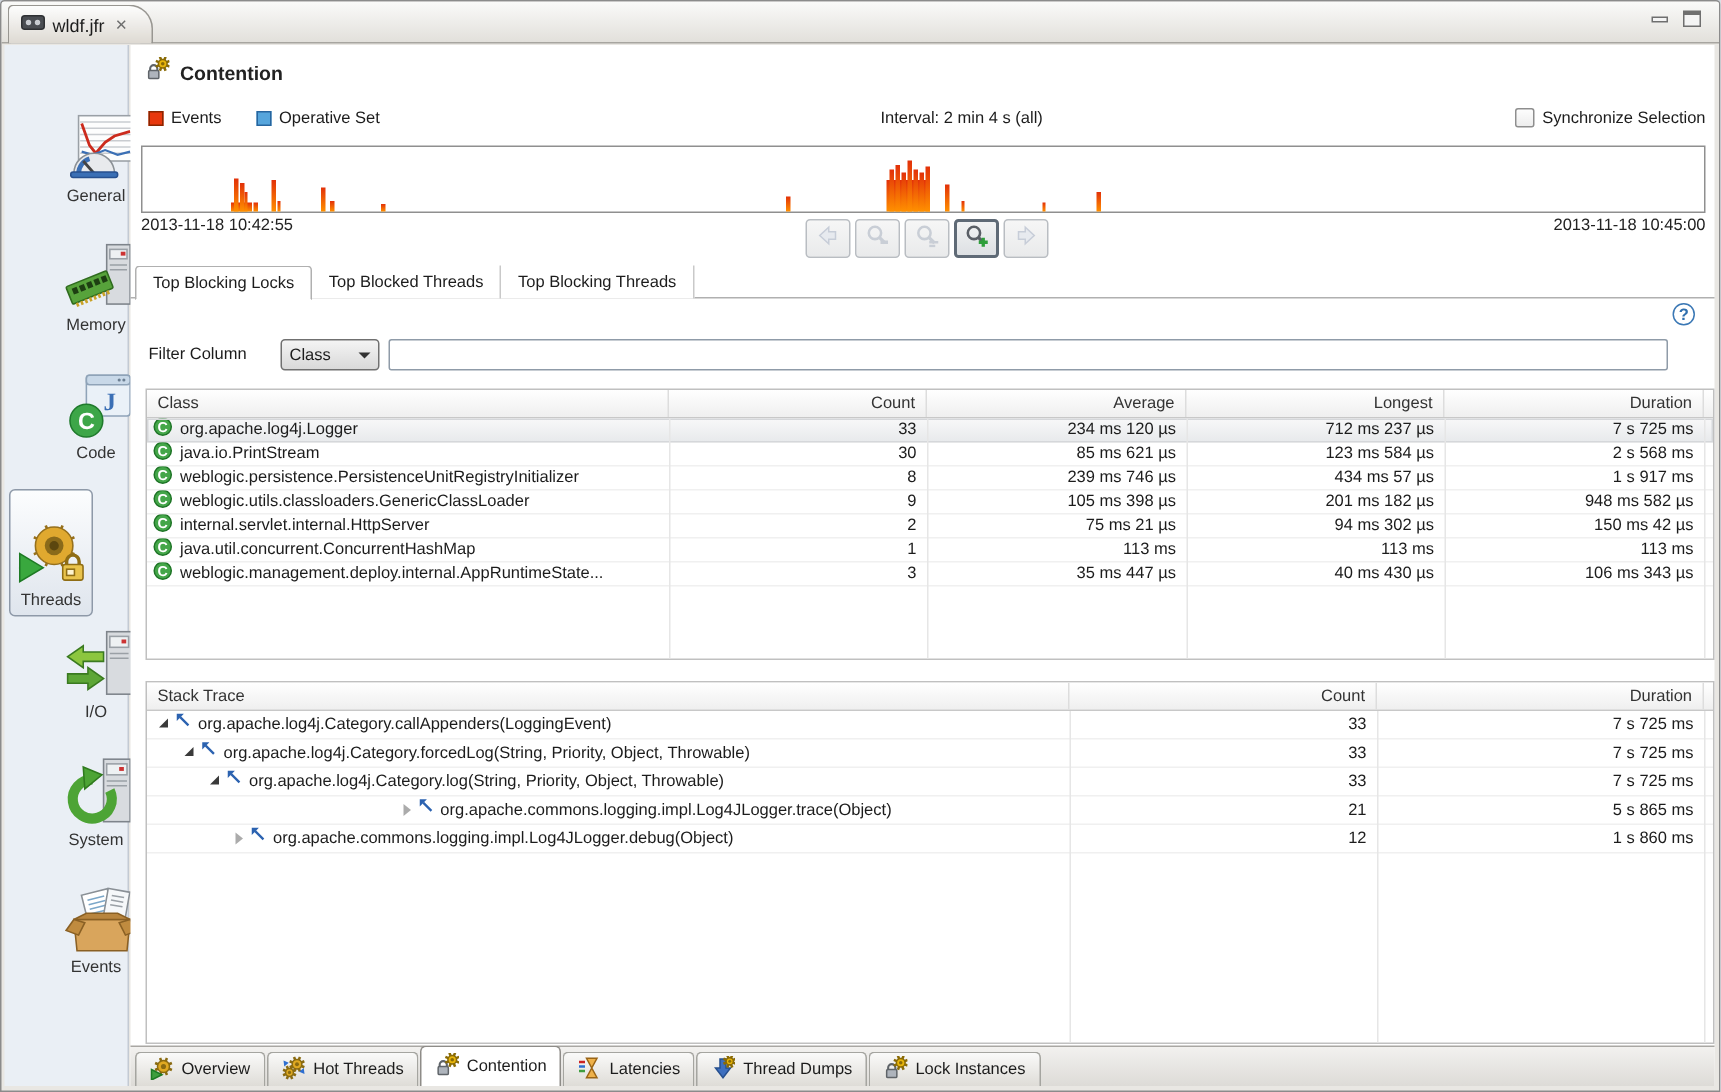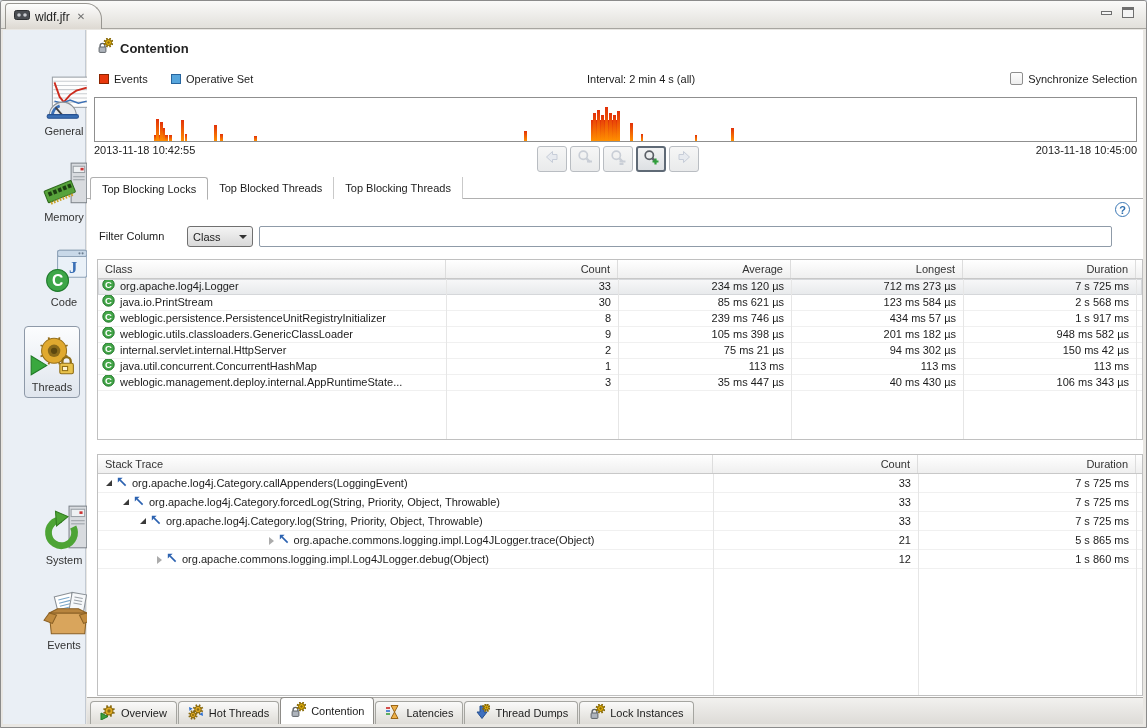--- a/index.html
+++ b/index.html
@@ -14,22 +14,22 @@
     border:1px solid #989691;border-bottom:none;border-radius:4px 16px 0 0;font-size:12px;}
   .etab-close{color:#6e6e6e;font-size:10px;margin-left:2px;cursor:pointer;}
   .winbtns{position:absolute;right:12px;top:6px;display:flex;gap:10px;align-items:center;}
   .btn-min{width:11px;height:4px;border:1px solid #6f6f6f;background:#f4f4f4;}
   .btn-max{width:12px;height:11px;border:1px solid #6f6f6f;border-top:3px solid #6f6f6f;background:#f4f4f4;}
   
   .sidebar{position:absolute;left:2px;top:29px;width:83px;bottom:3px;background:#eaeff5;border-right:1px solid #c3cad3;}
   .sb-item{position:absolute;left:0;width:82px;text-align:center;cursor:pointer;padding-left:40px;}
   .sb-item .ic{width:50px;height:50px;margin:0 auto;}
   .sb-item .lbl{font-size:11px;color:#333;margin-top:1px;}
-  .sb-item.selected{left:21px;width:56px;border:1px solid #8e99a8;border-radius:4px;
-    background:linear-gradient(#fcfdfe,#dfe5ed);padding:3px 0 4px 0;}
+  .sb-item.selected{left:3px;width:56px;border:1px solid #8e99a8;border-radius:4px;
+    background:linear-gradient(#fcfdfe,#dfe5ed);padding:16px 0 4px 0;}
   
   .content{position:absolute;left:86px;top:29px;right:3px;bottom:3px;background:#fff;}
   .page-header{position:absolute;left:10px;top:8px;height:20px;display:flex;align-items:center;gap:7px;}
   .ph-title{font-size:13px;font-weight:bold;color:#222;}
   .legend-row{position:absolute;left:0;right:0;top:42px;height:16px;font-size:11px;}
   .swatch{position:absolute;width:10px;height:10px;top:2px;}
   .swatch.events{left:12px;background:#e8380d;border:1px solid #8b2500;}
   .swatch.opset{left:84px;background:#56a5dc;border:1px solid #27659e;}
   .leg-label{position:absolute;top:1px;}
   .leg-label.events{left:27px;} .leg-label.opset{left:99px;}
@@ -187,20 +187,32 @@
             <circle cx="26" cy="20" r="12" fill="#e0a92f" stroke="#96701c"></circle>
    <circle cx="26" cy="20" r="6" fill="#8a6a1a"></circle>
             <circle cx="26" cy="20" r="3" fill="#5c470f"></circle>
    <polygon points="4,25 4,43 19,34" fill="#39a83e" stroke="#1e7a24"></polygon>
    <path d="M34 32 v-2 a4 4 0 0 1 8 0 v2" fill="none" stroke="#8f6d14" stroke-width="2.2"></path>
    <rect x="31.5" y="32" width="13" height="10" rx="1.5" fill="#e9c34c" stroke="#8f6d14"></rect>
    <rect x="34" y="35" width="5" height="4" fill="#fdf3cf" stroke="#8f6d14"></rect>
           </svg></div>
         <div class="lbl">Threads</div>
       </div>
+      <div class="sb-item" style="top: 388px;">
+        <div class="ic"><svg width="50" height="50" viewBox="0 0 48 48">
+   <rect x="27" y="3" width="16" height="40" fill="#d8dbdf" stroke="#7e848b"></rect>
+   <rect x="29" y="6" width="12" height="7" fill="#eef1f3" stroke="#9aa0a6"></rect>
+   <rect x="36.5" y="8" width="3" height="2.5" fill="#c33"></rect>
+   <line x1="29" y1="17" x2="41" y2="17" stroke="#9aa0a6"></line>
+            <line x1="29" y1="20" x2="41" y2="20" stroke="#9aa0a6"></line>
+   <path d="M2 19 l10 -7 v4 h13 v6 h-13 v4 Z" fill="#8cc63f" stroke="#3a7a20"></path>
+   <path d="M25 33 l-10 7 v-4 H2 v-6 h13 v-4 Z" fill="#5da636" stroke="#3a7a20"></path>
+          </svg></div>
+        <div class="lbl">I/O</div>
+      </div>
       <div class="sb-item" style="top: 473px;">
         <div class="ic"><svg width="50" height="50" viewBox="0 0 48 48">
    <rect x="25" y="3" width="17" height="40" fill="#d8dbdf" stroke="#7e848b"></rect>
    <rect x="27" y="6" width="13" height="7" fill="#eef1f3" stroke="#9aa0a6"></rect>
    <rect x="35" y="8" width="3" height="2.5" fill="#c33"></rect>
    <line x1="27" y1="17" x2="40" y2="17" stroke="#9aa0a6"></line>
             <line x1="27" y1="20" x2="40" y2="20" stroke="#9aa0a6"></line>
    <path d="M18 16 a12.5 12.5 0 1 0 11 7" fill="none" stroke="#4da435" stroke-width="6.5"></path>
    <polygon points="12,8 24,13 13,22" fill="#4da435" stroke="#2f7a1e"></polygon>
           </svg></div>
@@ -367,21 +379,21 @@
         <div class="trow sel" style="grid-template-columns: 348px 172px 173px 172px 173px 1fr;">
           <div class="tc cell-class">
             <span><svg width="13" height="13" viewBox="0 0 13 13">
                 <circle cx="6.5" cy="6.5" r="5.7" fill="#44a649" stroke="#1e7426"></circle>
                 <text x="6.5" y="9.7" text-anchor="middle" font-size="9.5" font-weight="bold" fill="#fff" font-family="Liberation Sans">C</text>
               </svg></span>
             <span>org.apache.log4j.Logger</span>
           </div>
           <div class="tc r">33</div>
           <div class="tc r">234 ms 120 µs</div>
-          <div class="tc r">712 ms 273 µs</div>
+          <div class="tc r">712 ms 237 µs</div>
           <div class="tc r b">7 s 725 ms</div>
           <div class="tc"></div>
         </div>
         <div class="trow" style="grid-template-columns: 348px 172px 173px 172px 173px 1fr;">
           <div class="tc cell-class">
             <span><svg width="13" height="13" viewBox="0 0 13 13">
                 <circle cx="6.5" cy="6.5" r="5.7" fill="#44a649" stroke="#1e7426"></circle>
                 <text x="6.5" y="9.7" text-anchor="middle" font-size="9.5" font-weight="bold" fill="#fff" font-family="Liberation Sans">C</text>
               </svg></span>
             <span>java.io.PrintStream</span>

